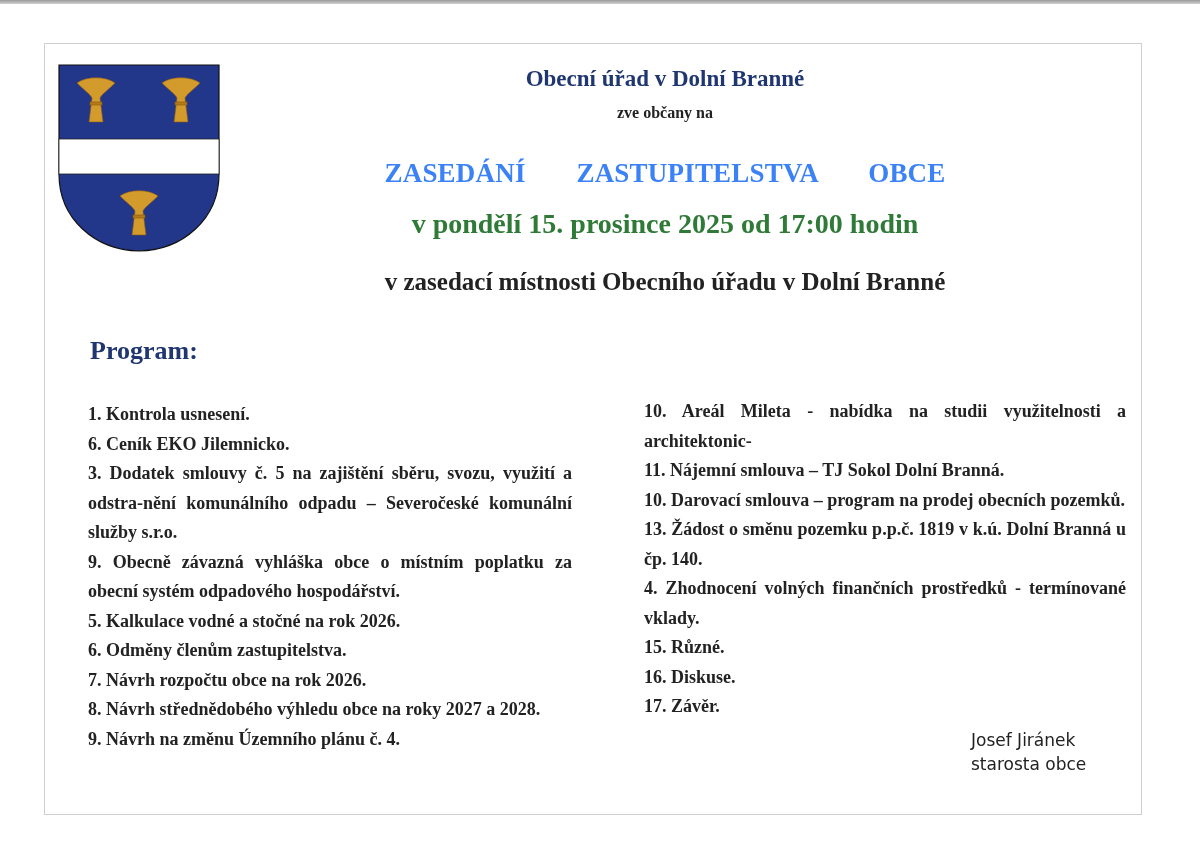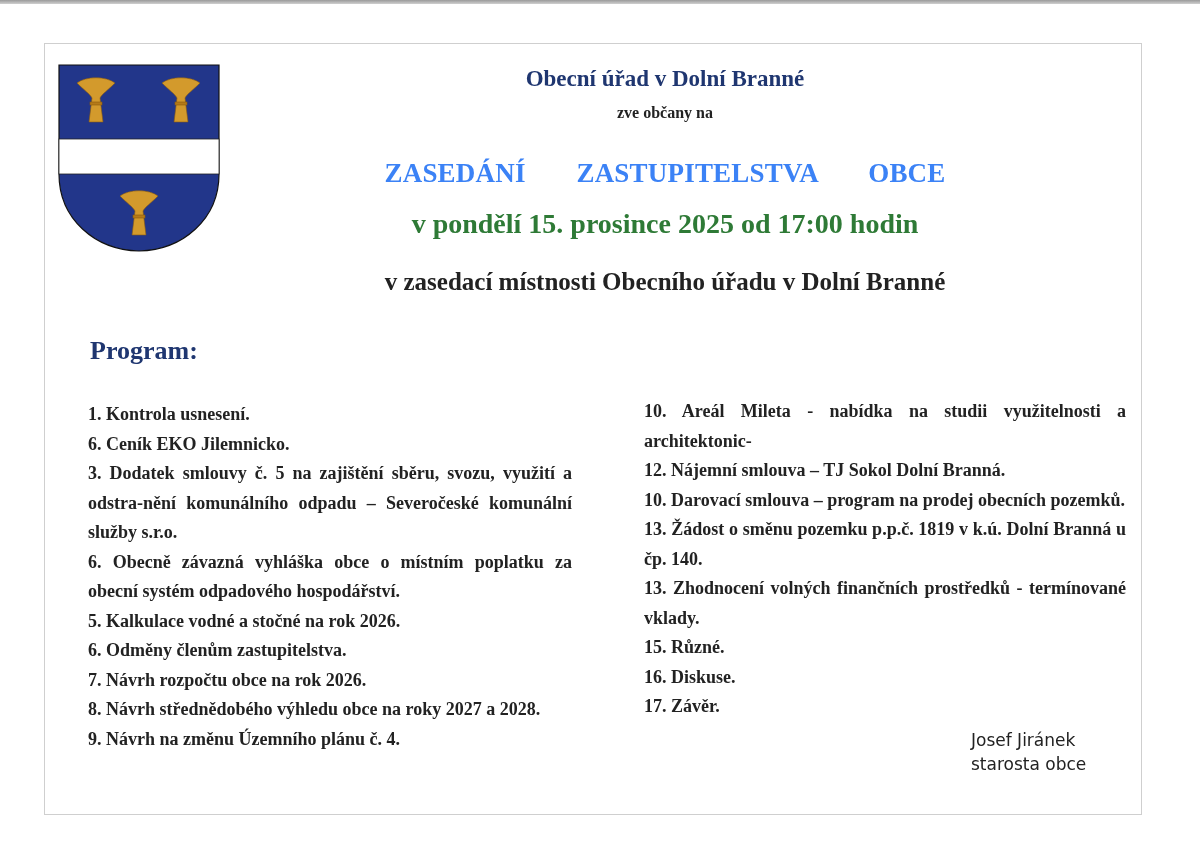--- a/index.html
+++ b/index.html
@@ -57,34 +57,34 @@
 <div class="center l3" style="white-space:pre;">ZASEDÁNÍ   ZASTUPITELSTVA   OBCE</div>
 <div class="center l4">v pondělí 15. prosince 2025 od 17:00 hodin</div>
 <div class="center l5">v zasedací místnosti Obecního úřadu v Dolní Branné</div>
 
 <div class="program-title">Program:</div>
 
 <div class="col col-left">
   <div class="item">1. Kontrola usnesení.</div>
   <div class="item">6. Ceník EKO Jilemnicko.</div>
   <div class="item">3. Dodatek smlouvy č. 5 na zajištění sběru, svozu, využití a odstra-nění komunálního odpadu – Severočeské komunální služby s.r.o.</div>
-  <div class="item">6. Obecně závazná vyhláška obce o místním poplatku za obecní systém odpadového hospodářství.</div>
+  <div class="item">9. Obecně závazná vyhláška obce o místním poplatku za obecní systém odpadového hospodářství.</div>
   <div class="item">5. Kalkulace vodné a stočné na rok 2026.</div>
   <div class="item">6. Odměny členům zastupitelstva.</div>
   <div class="item">7. Návrh rozpočtu obce na rok 2026.</div>
   <div class="item">8. Návrh střednědobého výhledu obce na roky 2027 a 2028.</div>
   <div class="item">9. Návrh na změnu Územního plánu č. 4.</div>
 </div>
 
 <div class="col col-right">
   <div class="item">10. Areál Mileta - nabídka na studii využitelnosti a architektonic-</div>
-  <div class="item">12. Nájemní smlouva – TJ Sokol Dolní Branná.</div>
+  <div class="item">11. Nájemní smlouva – TJ Sokol Dolní Branná.</div>
   <div class="item">10. Darovací smlouva – program na prodej obecních pozemků.</div>
   <div class="item">13. Žádost o směnu pozemku p.p.č. 1819 v k.ú. Dolní Branná u čp. 140.</div>
-  <div class="item">13. Zhodnocení volných finančních prostředků - termínované vklady.</div>
+  <div class="item">4. Zhodnocení volných finančních prostředků - termínované vklady.</div>
   <div class="item">15. Různé.</div>
   <div class="item">16. Diskuse.</div>
   <div class="item">17. Závěr.</div>
 </div>
 
 <div class="sig">
   <div>Josef Jiránek</div>
   <div>starosta obce</div>
 </div>
 

